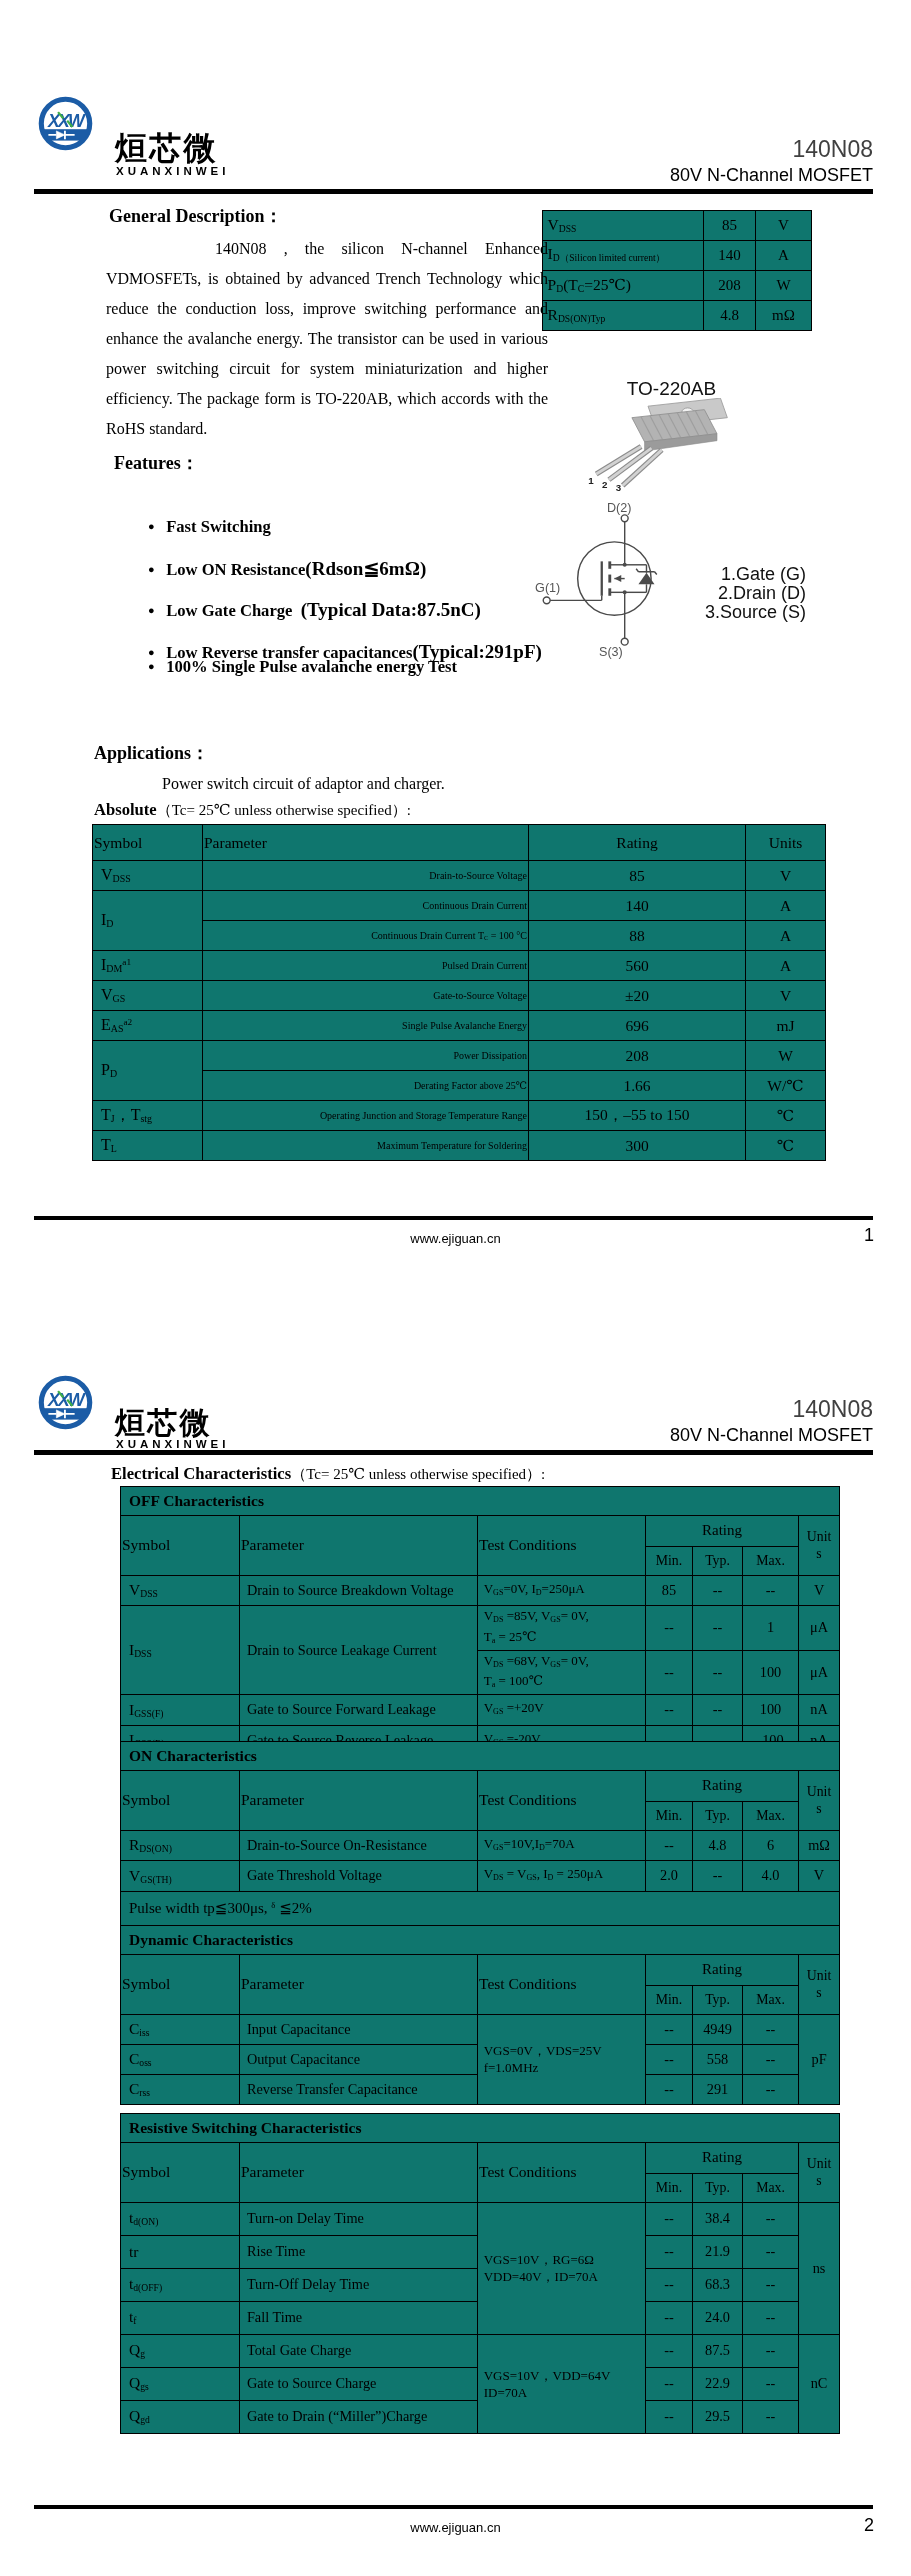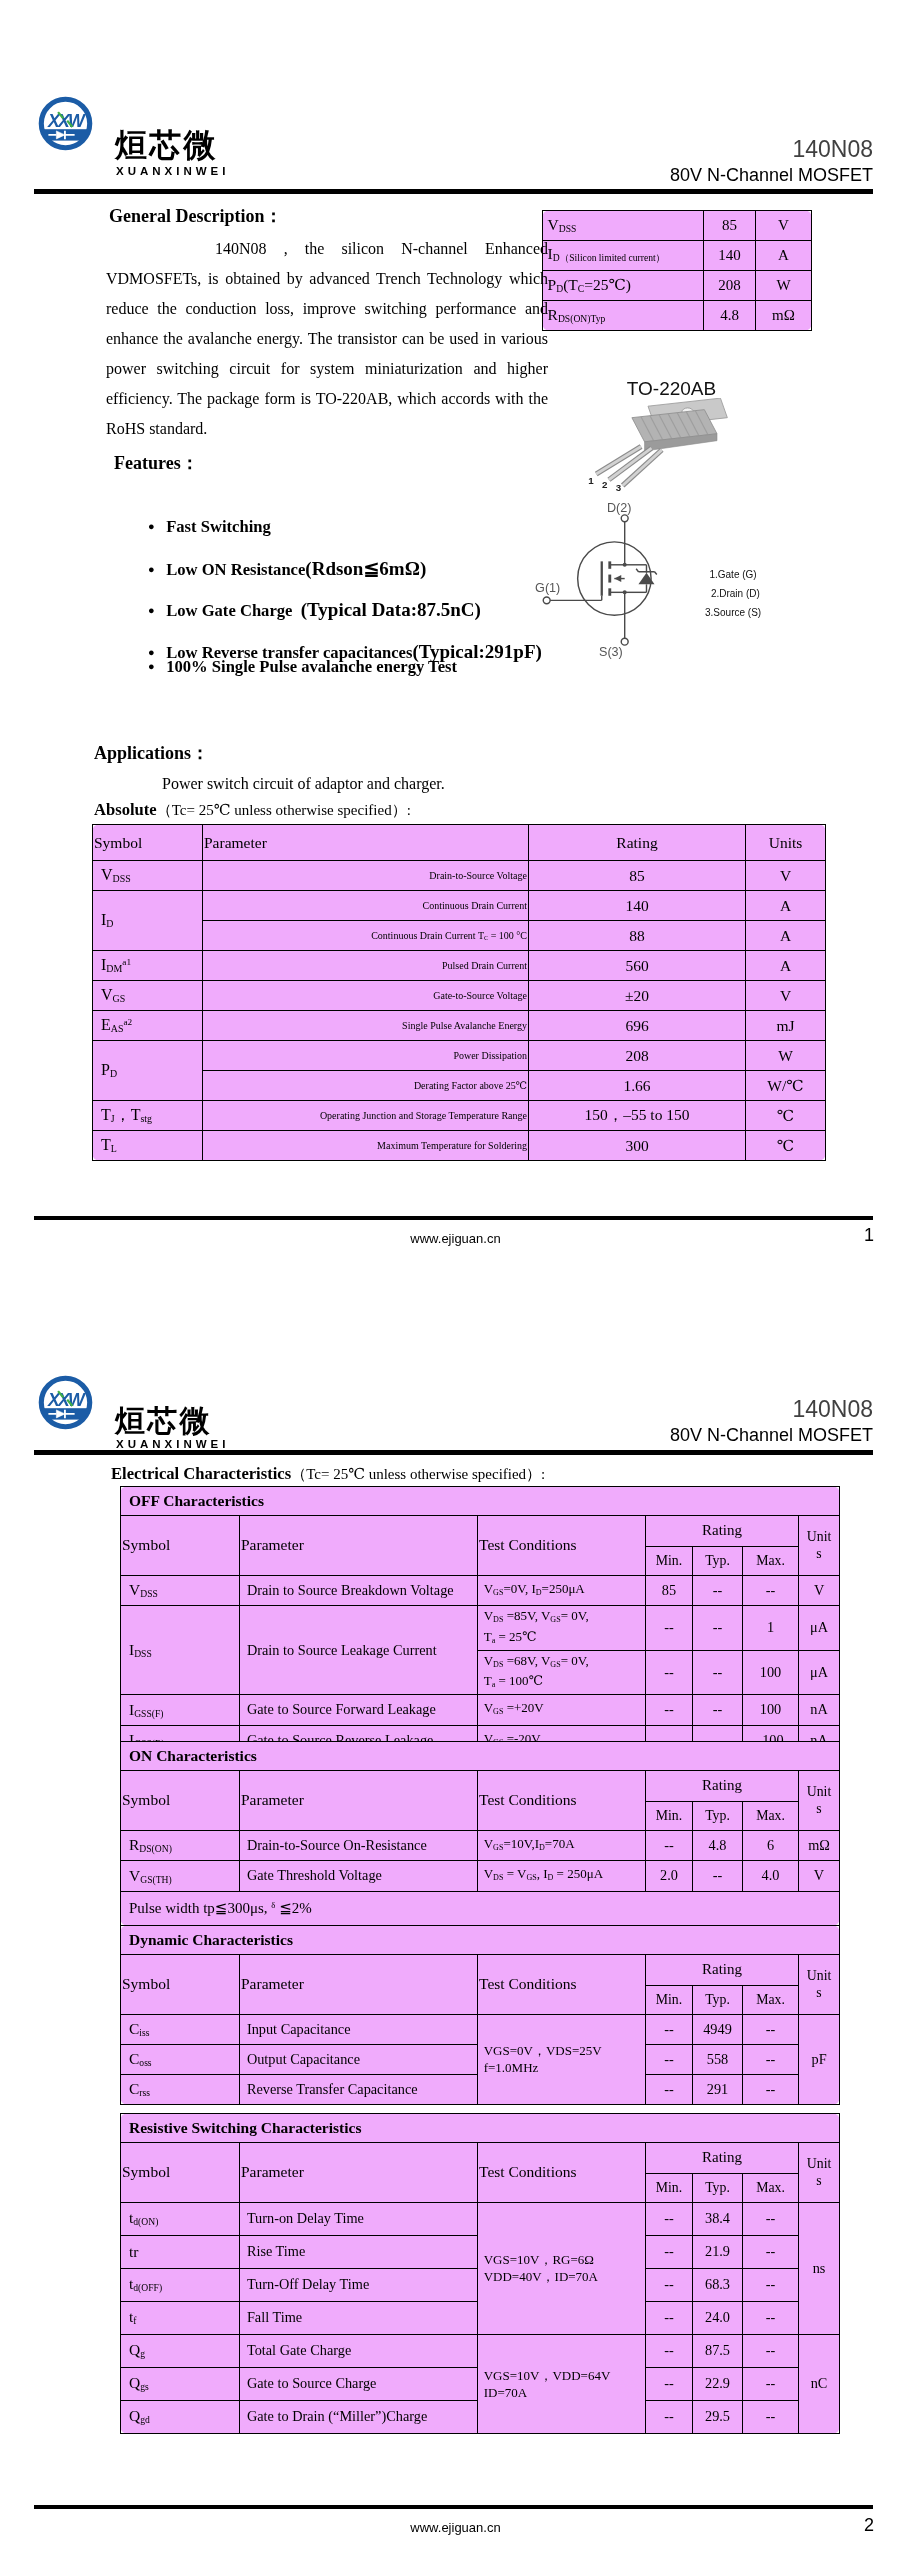--- a/index.html
+++ b/index.html
@@ -4,42 +4,42 @@
 <style>
   html,body{margin:0;padding:0;background:#ffffff;}
   .canvas{position:relative;width:911px;height:2576px;background:#fff;
           font-family:"Liberation Serif","DejaVu Serif",serif;color:#000;}
   .page{position:absolute;left:0;width:911px;height:1288px;overflow:hidden;background:#fff;}
   #page1{top:0;}
   #page2{top:1288px;}
 
   
   .logo-svg{position:absolute;width:57px;height:57px;}
-  .brand-cn{position:absolute;font-family:Liberation Mono, monospace;
+  .brand-cn{position:absolute;font-family:Liberation Sans, sans-serif;
             font-weight:900;font-size:32px;line-height:34px;letter-spacing:2.3px;color:#000;}
   .brand-en{position:absolute;font-family:"Liberation Sans","DejaVu Sans",sans-serif;
             font-weight:700;font-size:11.5px;letter-spacing:4px;color:#000;}
   .part{position:absolute;text-align:right;font-family:"Liberation Sans","DejaVu Sans",sans-serif;}
   .part-no{font-size:23px;line-height:25px;color:#404040;}
   .part-sub{font-size:18px;line-height:16px;margin-top:4.6px;color:#000;}
   .rule{position:absolute;background:#000;}
 
   
   .h-big{position:absolute;font-weight:bold;font-size:18px;line-height:19.5px;}
   .para{position:absolute;font-size:16px;line-height:30px;text-align:justify;}
   .feat-item{position:absolute;left:148px;font-weight:bold;font-size:16.6px;white-space:nowrap;}
   .feat-item .bullet{font-size:11px;vertical-align:1.7px;margin-right:11.5px;}
   .feat-item .note{font-size:19px;}
   .plain{position:absolute;font-size:16px;}
   .mix-h{position:absolute;white-space:nowrap;}
   .mix-h .b{font-weight:bold;font-size:16.6px;}
   .mix-h .r{font-size:15px;}
 
   
-  table{position:absolute;border-collapse:collapse;table-layout:fixed;background:#f0abfc;border-radius:8px;}
+  table{position:absolute;border-collapse:collapse;table-layout:fixed;background:#0f766e;}
   .t1,.t2,.t0{border:1.7px solid #000;}
   td{border:1.1px solid #000;vertical-align:middle;overflow:hidden;}
   .t0 td{height:27px;font-size:15px;}
   .t0 .p{padding-left:4.6px;font-size:15.5px;}
   .t0 .c{text-align:center;}
   .t1 .h td{height:33px;font-size:15.5px;}
   .t1 td{height:27px;}
   .t1 .sym{padding-left:8px;font-size:16px;}
   .t1 .param{padding-left:6.9px;font-size:10px;text-align:right;}
   .t1 .c{text-align:center;font-size:15.5px;}
@@ -60,21 +60,21 @@
   sub{font-size:.62em;vertical-align:-.22em;}
   sup{font-size:.58em;vertical-align:.55em;}
 
   
   .to220-title{position:absolute;text-align:center;font-family:"Liberation Sans","DejaVu Sans",sans-serif;
                font-size:19px;color:#111;}
   .sym-wrap{position:absolute;}
   .sym-wrap .lbl{position:absolute;font-family:"Liberation Sans","DejaVu Sans",sans-serif;
                  font-size:12.6px;color:#555;white-space:nowrap;}
   .legend{position:absolute;font-family:"Liberation Sans","DejaVu Sans",sans-serif;
-          font-size:10px;line-height:19px;color:#111;text-align:center;}
+          font-size:18px;line-height:19px;color:#111;text-align:right;}
   .pkg-svg{position:absolute;}
 
   
   .site{position:absolute;left:0;right:0;text-align:center;
         font-family:"Liberation Sans","DejaVu Sans",sans-serif;font-size:13px;color:#000;}
   .pagenum{position:absolute;font-family:"Liberation Sans","DejaVu Sans",sans-serif;font-size:18px;color:#000;}
 </style>
 </head>
 <body>
 

